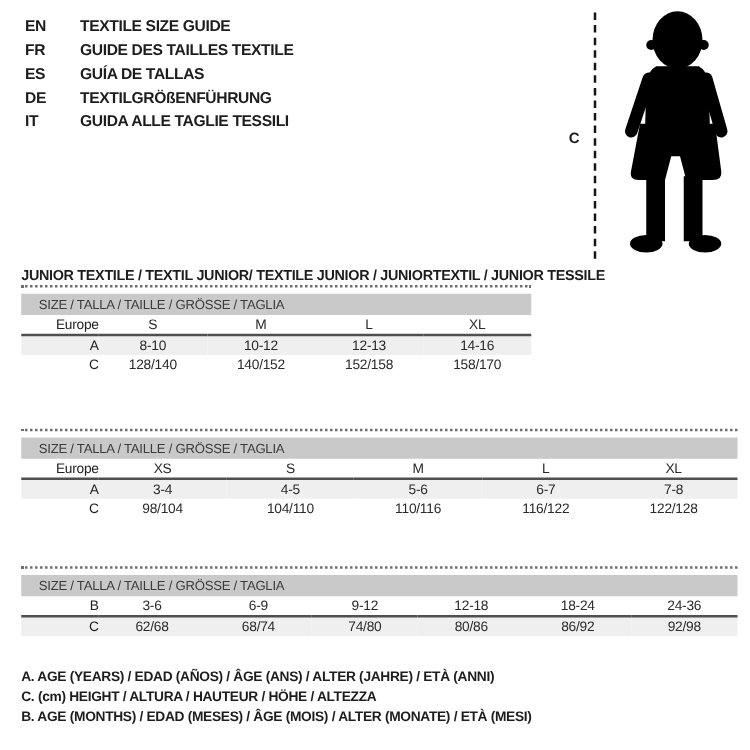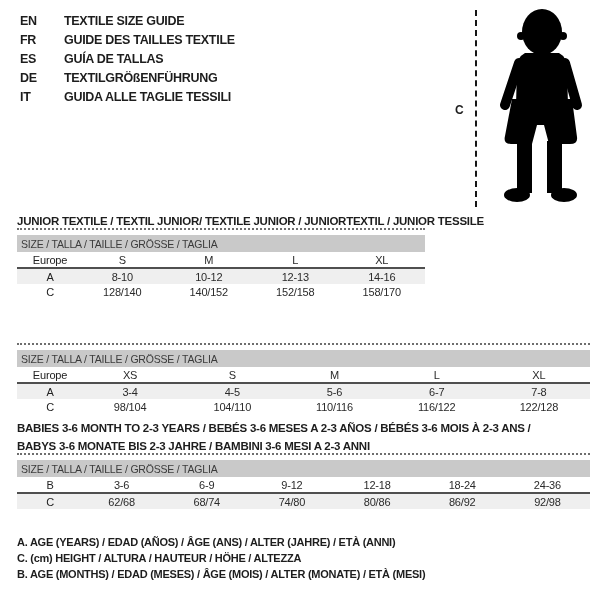--- a/index.html
+++ b/index.html
@@ -39,25 +39,25 @@
   .st-3 { top:421px; }
 
   
   .table-wrap { position:absolute; left:17px; }
   .tw-1 { top:228px; width:408px; }
   .tw-2 { top:343px; width:573px; }
   .tw-3 { top:453px; width:573px; }
   .dotted-rule { border-top:2px dotted #6e6e6e; margin-bottom:5px; }
   table { width:100%; border-collapse:collapse; table-layout:fixed; font-size:11px; }
   thead td {
-    background:#c9c9c9; height:17px; padding-left:4px;
+    background:#c9c9c9; height:17px; padding-left:14px;
     color:#3b3b3b; font-size:10.5px; letter-spacing:-0.2px; text-align:left;
   }
   tbody td { height:16px; text-align:center; color:#2a2a2a; letter-spacing:-0.2px; }
-  tbody tr td:first-child { text-align:center; padding-left:4px; color:#222; }
+  tbody tr td:first-child { text-align:right; padding-left:4px; color:#222; }
   tbody tr.first-row { border-bottom:2px solid #4f4f4f; }
   tbody tr.alt { background:#efefef; }
 
   
   .notes { position:absolute; left:17px; top:534px; }
   .note-line { font-weight:bold; font-size:11px; line-height:16px; letter-spacing:-0.25px; white-space:nowrap; }
 </style>
 </head>
 <body>
 
@@ -187,24 +187,20 @@
             <td>98/104</td>
             <td>104/110</td>
             <td>110/116</td>
             <td>116/122</td>
             <td>122/128</td>
           </tr>
         </tbody>
     </table>
   </div>
 
-  <div class="section-title st-3">
-    <span>BABIES 3-6 MONTH TO 2-3 YEARS / BEBÉS 3-6 MESES A 2-3 AÑOS / BÉBÉS 3-6 MOIS À 2-3 ANS /</span><span class="sub"></span><span></span>
-    <div class="title-line2">BABYS 3-6 MONATE BIS 2-3 JAHRE / BAMBINI 3-6 MESI A 2-3 ANNI</div>
-  </div>
   <div class="table-wrap tw-3">
     <div class="dotted-rule"></div>
     <table>
       <colgroup>
           <col style="width:62px">
           <col>
           <col>
           <col>
           <col>
           <col>

